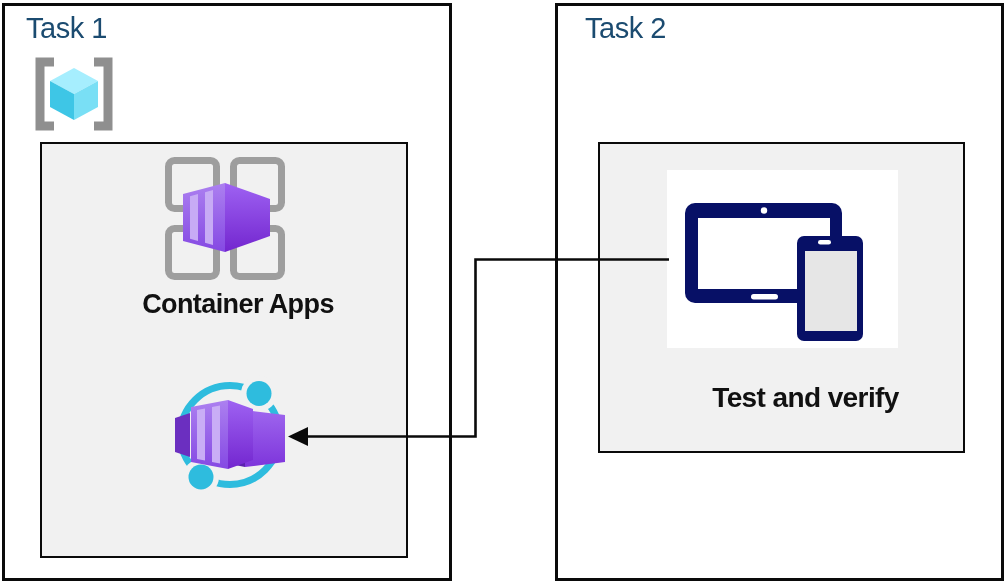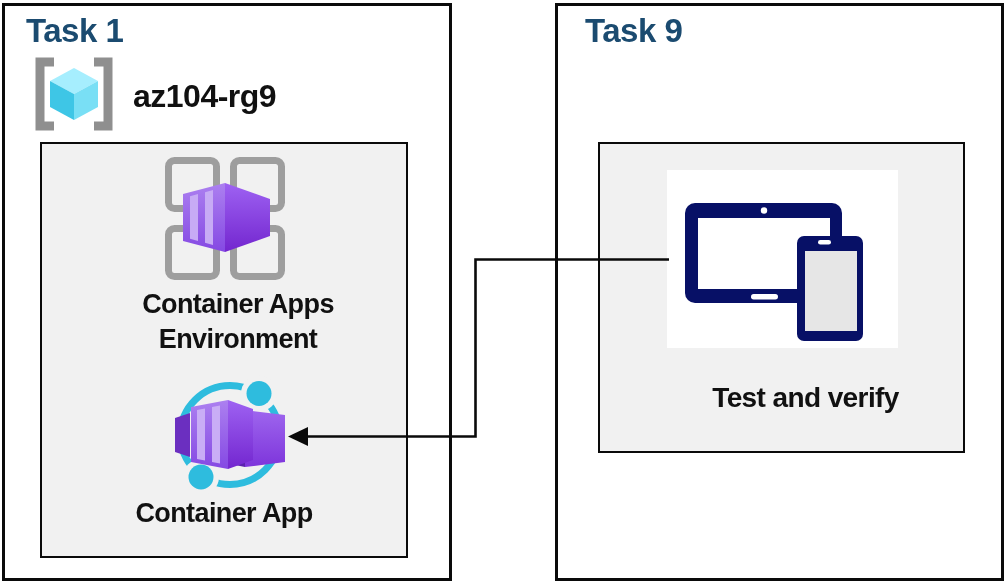--- a/index.html
+++ b/index.html
@@ -16,21 +16,21 @@
     position:relative;width:1006px;height:584px;background:#ffffff;
     font-family:"Liberation Sans",sans-serif;overflow:hidden;
   }
   .task-box{
     position:absolute;box-sizing:border-box;background:#ffffff;
     border:3px solid var(--outline,#0A0A0A);
   }
   #task1{left:2px;top:3px;width:450px;height:578px;}
   #task2{left:555px;top:3px;width:449px;height:578px;}
   .task-title{
-    position:absolute;font-size:33px;font-weight:bold;letter-spacing:-0.5px;
+    position:absolute;font-size:29px;font-weight:normal;letter-spacing:-0.5px;
     color:var(--task-title,#1B4B70);white-space:nowrap;
   }
   .inner-panel{
     position:absolute;box-sizing:border-box;
     background:var(--panel-fill,#F1F1F1);
     border:2px solid var(--outline,#0A0A0A);
   }
   .abs{position:absolute;}
   .caption{
     position:absolute;left:0;width:100%;text-align:center;
@@ -57,21 +57,20 @@
 
     <div class="abs" style="left:23px;top:50px;width:92px;height:76px;">
       <svg width="92" height="76" viewBox="0 0 92 76">
         <path d="M26 6 H12 V70 H26" fill="none" stroke="#8F8F8F" stroke-width="9"></path>
         <path d="M66 6 H80 V70 H66" fill="none" stroke="#8F8F8F" stroke-width="9"></path>
         <polygon points="46,12 70,25 46,38 22,25" fill="#A6EEFE"></polygon>
         <polygon points="22,25 46,38 46,64 22,51" fill="#3EC6E6"></polygon>
         <polygon points="70,25 46,38 46,64 70,51" fill="#79DFF5"></polygon>
       </svg>
     </div>
-    <div class="rg-label">az104-rg9</div>
 
     <div class="inner-panel" style="left:35px;top:136px;width:368px;height:416px;">
 
       <div class="abs" style="left:123px;top:13px;width:120px;height:123px;">
         <svg width="120" height="123" viewBox="0 0 120 123">
           <defs>
             <linearGradient id="envL" x1="0" y1="0" x2="0" y2="1">
               <stop offset="0" stop-color="#AC80F0"></stop>
                 <stop offset="1" stop-color="#8549E3"></stop>
             </linearGradient>
@@ -88,21 +87,20 @@
           </g>
           <polygon points="18,37 60,26 60,95 18,84" fill="url(#envL)"></polygon>
           <polygon points="25,39.2 33,37.1 33,83.9 25,81.8" fill="#C7ABF5"></polygon>
           <polygon points="40,35.2 48,33.1 48,87.9 40,85.8" fill="#C7ABF5"></polygon>
           <polygon points="60,26 105,42 105,79 60,95" fill="url(#envR)"></polygon>
         </svg>
       </div>
 
       <div class="caption env-caption">
         <span>Container Apps</span><br>
-        <span>Environment</span>
       </div>
 
       <div class="abs" style="left:125px;top:228px;width:126px;height:126px;">
         <svg width="126" height="126" viewBox="0 0 126 126">
           <defs>
             <linearGradient id="appL" x1="0" y1="0" x2="0" y2="1">
               <stop offset="0" stop-color="#AC80F0"></stop>
                 <stop offset="1" stop-color="#8549E3"></stop>
             </linearGradient>
             <linearGradient id="appR" x1="0" y1="0" x2="0" y2="1">
@@ -122,26 +120,25 @@
           <polygon points="8,46 23,41 23,85 8,80" fill="#6B2FC0"></polygon>
           <polygon points="68,40 78,38 78,95 68,93" fill="#5B21AE"></polygon>
           <polygon points="78,38 118,43 118,90 78,95" fill="url(#appSide)"></polygon>
           <polygon points="24,35 61,28 61,97 24,90" fill="url(#appL)"></polygon>
           <polygon points="30,37.9 38,36.4 38,88.6 30,87.1" fill="#C9ADF6"></polygon>
           <polygon points="45,35.0 53,33.5 53,91.5 45,90.0" fill="#C9ADF6"></polygon>
           <polygon points="61,28 86,37 86,88 61,97" fill="url(#appR)"></polygon>
         </svg>
       </div>
 
-      <div class="caption app-caption">Container App</div>
     </div>
   </div>
 
   <div class="task-box" id="task2">
-    <div class="task-title" style="left:27px;top:6px;">Task 9</div>
+    <div class="task-title" style="left:27px;top:6px;">Task 2</div>
 
     <div class="inner-panel" style="left:40px;top:136px;width:367px;height:311px;">
 
       <div class="white-area" style="left:67px;top:26px;width:231px;height:178px;">
         <svg width="231" height="178" viewBox="0 0 231 178">
 
           <rect x="18" y="33" width="157" height="100" rx="10" fill="var(--device-navy,#071066)"></rect>
           <rect x="31" y="48" width="132" height="71" fill="#ffffff"></rect>
           <circle cx="97" cy="40.5" r="3.2" fill="#ffffff"></circle>
           <rect x="84" y="124" width="27" height="5.5" rx="2.7" fill="#ffffff"></rect>

